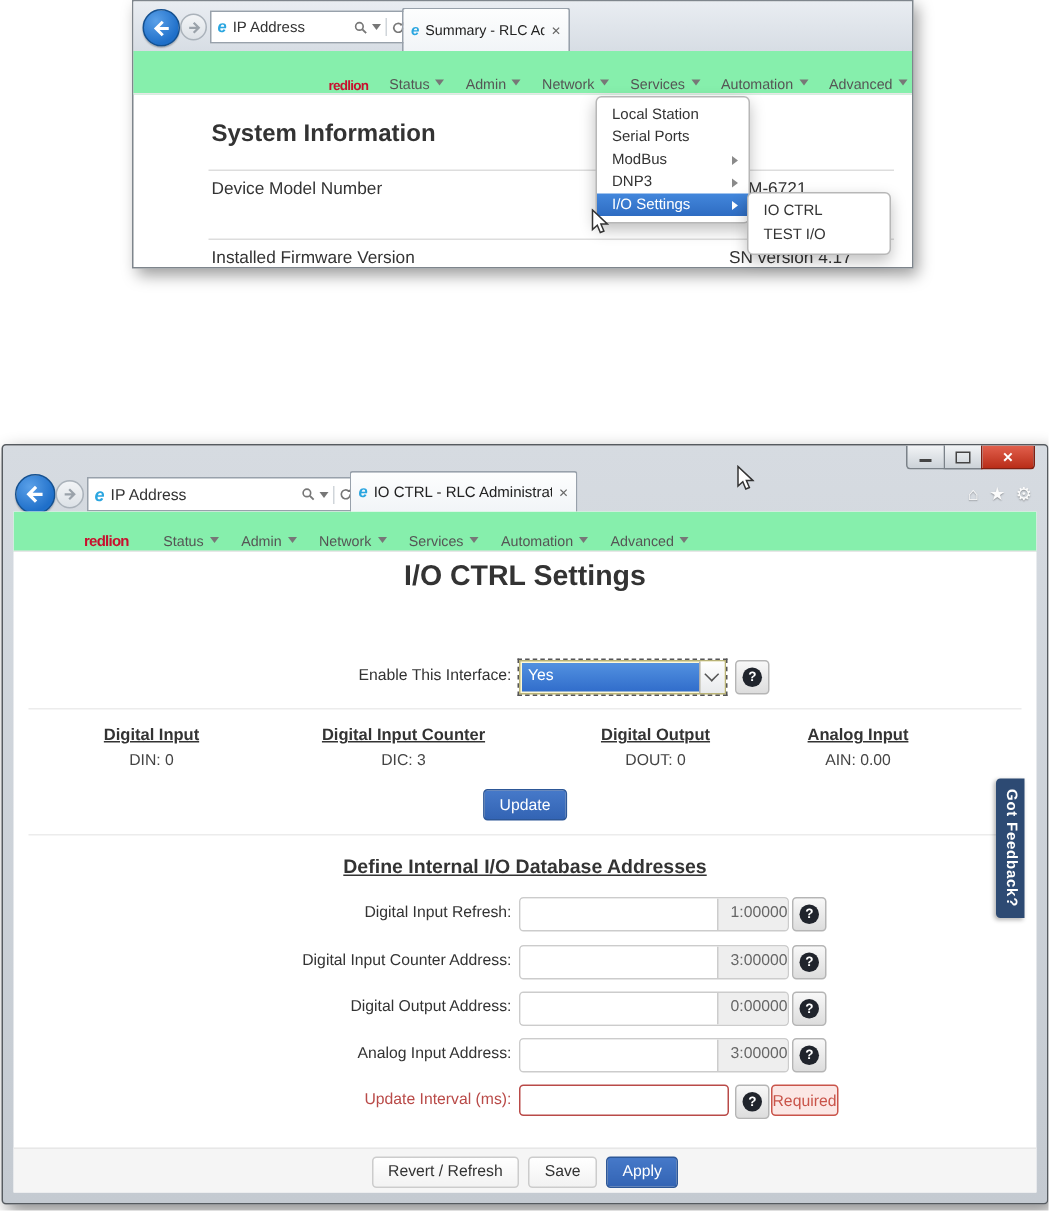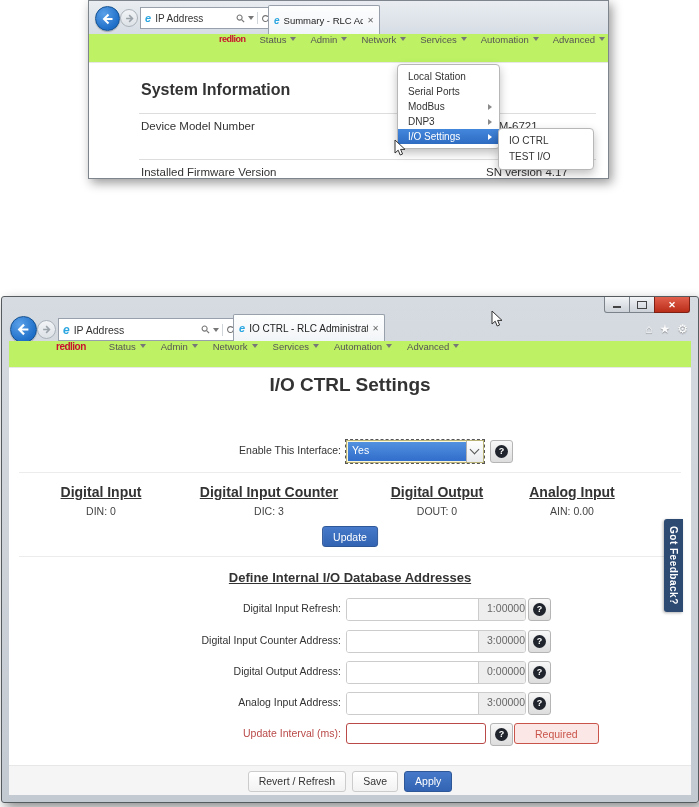--- a/index.html
+++ b/index.html
@@ -12,21 +12,21 @@
   .chrome{position:absolute;left:0;top:0;right:0;background:linear-gradient(#e9edf2,#d7dde4);border-bottom:1px solid #bac1c9;}
   .backbtn{position:absolute;border-radius:50%;background:radial-gradient(circle at 35% 30%,#5aa0e8,#1f6fc9 70%);border:1px solid #14508f;display:flex;align-items:center;justify-content:center;box-shadow:0 1px 1px rgba(0,0,0,.25);}
   .fwdbtn{position:absolute;border-radius:50%;background:linear-gradient(#f2f4f6,#dde2e7);border:1px solid #aab2ba;display:flex;align-items:center;justify-content:center;}
   .addr{position:absolute;background:#fff;border:1px solid #98a1ab;display:flex;align-items:center;padding:0 4px;gap:4px;}
   .addr .atext{flex:1;color:#333;white-space:nowrap;overflow:hidden;}
   .ie{font-style:italic;font-weight:bold;color:#2ba6e0;line-height:1;}
   .tab{position:absolute;background:linear-gradient(#fdfefe,#f1f4f7);border:1px solid #98a1ab;border-bottom:none;border-radius:2px 2px 0 0;display:flex;align-items:center;gap:4px;padding:0 5px;white-space:nowrap;}
   .tab .ttext{flex:1;overflow:hidden;color:#222;}
   .tclose{color:#666;font-size:8px;cursor:default;}
   .caret{display:inline-block;width:0;height:0;border-top:4px solid #777;border-left:3.5px solid transparent;border-right:3.5px solid transparent;margin-left:4px;vertical-align:2px;}
-  .navbar{position:absolute;left:0;right:0;background:#bef264;border-bottom:1px solid #e7e7e7;display:flex;align-items:flex-start;}
+  .navbar{position:absolute;left:0;right:0;background:#86efac;border-bottom:1px solid #e7e7e7;display:flex;align-items:flex-end;}
   .logo{font-weight:bold;color:#c8102e;letter-spacing:-0.5px;white-space:nowrap;}
   .navitem{color:#555;white-space:nowrap;cursor:default;}
   
   #w1{left:88px;top:0;width:519px;height:177px;border:1px solid #7e858c;box-shadow:3px 4px 10px rgba(0,0,0,.4);}
   #w1 .chrome{height:33px;}
   #w1 .navbar{top:33px;height:28px;font-size:9.5px;padding-left:130px;gap:14px;}
   #w1 .logo{font-size:9px;}
   .h1title{position:absolute;left:52px;top:80px;font-size:16px;font-weight:bold;color:#333;}
   .sysrow{position:absolute;left:50px;right:12px;height:23px;border-top:1px solid #ddd;font-size:11.5px;color:#333;}
   .sysrow .lab{position:absolute;left:2px;top:6px;}
@@ -53,31 +53,31 @@
   .pagetitle{position:absolute;left:0;right:0;top:33px;text-align:center;font-size:19px;font-weight:bold;color:#333;}
   .formlabel{position:absolute;left:0;width:332px;text-align:right;font-size:10.5px;color:#333;line-height:21px;}
   .selectbox{position:absolute;left:337px;width:136px;height:21px;background:#fcf8d7;border:1px solid #b9b377;outline:1px dashed #555;outline-offset:0px;}
   .selsel{position:absolute;left:1px;top:1px;bottom:1px;right:17px;background:linear-gradient(#5291e0,#316dcb);color:#fff;font-size:10.5px;line-height:17px;padding-left:4px;}
   .selarrow{position:absolute;right:0;top:0;bottom:0;width:16px;background:linear-gradient(#ffffff,#e8eaec);border-left:1px solid #b0b0b0;}
   .selarrow i{position:absolute;left:4px;top:5px;width:6px;height:6px;border-right:1.5px solid #555;border-bottom:1.5px solid #555;transform:rotate(45deg);}
   .help{position:absolute;width:21px;height:21px;background:linear-gradient(#f8f8f8,#dddddd);border:1px solid #b5b5b5;border-radius:3px;display:flex;align-items:center;justify-content:center;}
   .helpc{width:13px;height:13px;border-radius:50%;background:#20242c;color:#fff;font-size:9px;font-weight:bold;text-align:center;line-height:13px;}
   .hr{position:absolute;left:10px;right:10px;border-top:1px solid #ececec;}
   .stat{position:absolute;text-align:center;transform:translateX(-50%);white-space:nowrap;}
-  .stat .sh{font-size:14px;font-weight:bold;text-decoration:underline;color:#333;}
+  .stat .sh{font-size:11px;font-weight:bold;text-decoration:underline;color:#333;}
   .stat .sv{margin-top:5px;font-size:10.5px;color:#444;}
   .btn{display:inline-flex;align-items:center;justify-content:center;height:21px;padding:0 10px;font-size:10.5px;border-radius:3px;border:1px solid #ccc;background:linear-gradient(#ffffff,#f2f2f2);color:#333;font-family:"Liberation Sans",sans-serif;cursor:default;}
   .btn.primary{background:linear-gradient(#4679c9,#3364b4);border-color:#2d5797;color:#fff;}
   .updbtn{position:absolute;left:50%;transform:translateX(-50%);}
   .sectitle{position:absolute;left:0;right:0;text-align:center;font-size:13px;font-weight:bold;text-decoration:underline;color:#333;}
   .igroup{position:absolute;left:337px;width:178px;height:21px;display:flex;border:1px solid #ccc;border-radius:3px;overflow:hidden;background:#fff;}
   .igroup input{flex:1;border:none;outline:none;min-width:0;font-size:11px;padding:0 4px;font-family:"Liberation Sans",sans-serif;}
   .iaddon{width:46px;background:#eee;border-left:1px solid #ccc;font-size:10.5px;color:#666;text-align:right;line-height:19px;}
   .redinput{position:absolute;left:337px;width:140px;height:21px;border:1px solid #b94a48;border-radius:3px;font-size:11px;padding:0 4px;box-sizing:border-box;outline:none;font-family:"Liberation Sans",sans-serif;}
-  .reqbadge{position:absolute;height:21px;padding:0 20px;font-size:10.5px;line-height:21px;background:#fbe7e5;border:1px solid #c9544a;color:#c9544a;border-radius:3px;box-sizing:border-box;}
+  .reqbadge{position:absolute;height:21px;padding:0 0;font-size:10.5px;line-height:21px;background:#fbe7e5;border:1px solid #c9544a;color:#c9544a;border-radius:3px;box-sizing:border-box;}
   .footer{position:absolute;left:0;right:0;top:424px;height:30px;background:#f5f5f5;border-top:1px solid #e7e7e7;display:flex;align-items:center;justify-content:center;gap:6px;}
   .feedback{position:absolute;left:655px;top:178px;width:19px;height:93px;background:#2d4a73;color:#fff;border-radius:3px 0 0 3px;writing-mode:vertical-rl;text-align:center;font-size:10px;font-weight:bold;letter-spacing:.5px;line-height:19px;box-shadow:-1px 1px 3px rgba(0,0,0,.3);}
   .cursor{position:absolute;z-index:60;}
   .searchicons{display:flex;align-items:center;gap:3px;}
   .sep{width:1px;height:12px;background:#d0d5da;}
 </style>
 </head>
 <body>
 
 <div class="win" id="w1">

